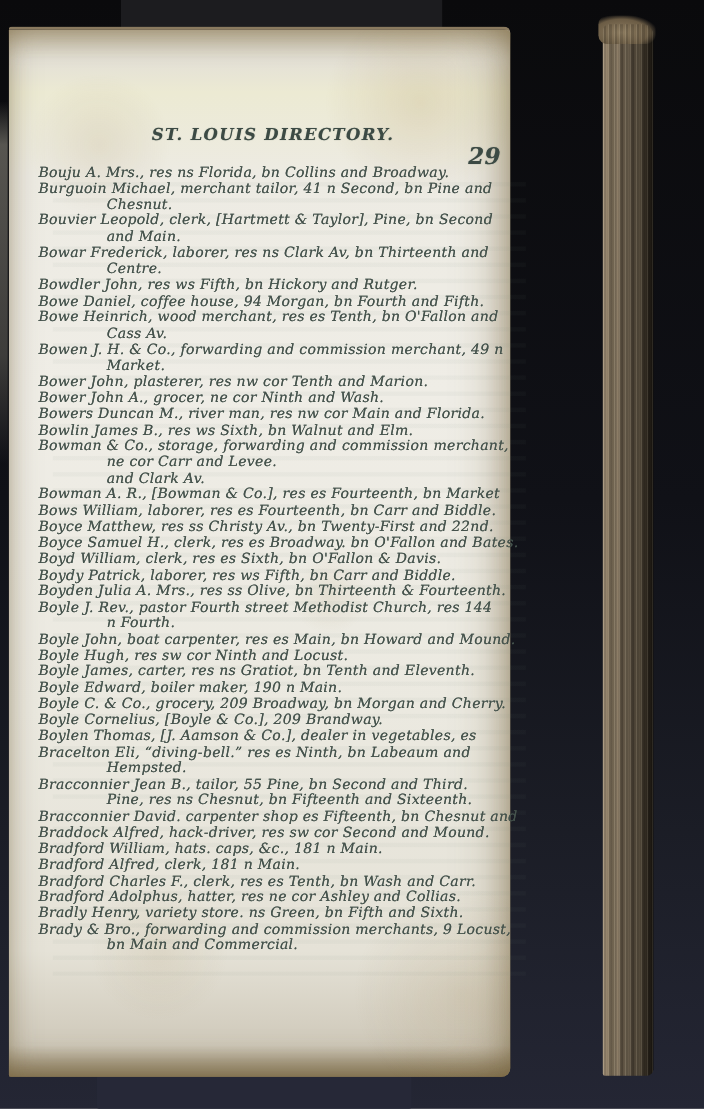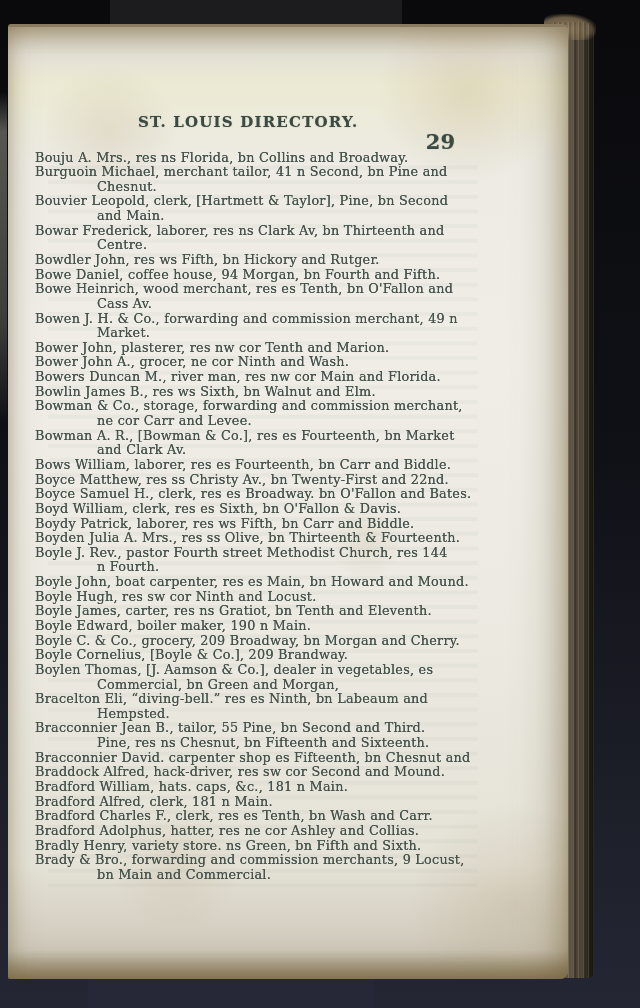--- a/index.html
+++ b/index.html
@@ -15,29 +15,30 @@
   .left-sliver{
     position:absolute;left:0;top:92px;width:7px;height:330px;
     background:linear-gradient(180deg,rgba(130,128,120,.0),rgba(150,146,134,.55) 12%,rgba(120,116,106,.45) 70%,rgba(90,88,80,0));
   }
   .bottom-step{
     position:absolute;left:88px;top:978px;width:286px;height:30px;
     background:#262837;border-radius:2px;
   }
   
   .page{
-    position:absolute;left:8px;top:24px;width:560px;height:952px;
+    position:absolute;left:8px;top:24px;width:456px;height:952px;
     background:linear-gradient(180deg,#cfc9b8 0%,#e4e1d6 3%,#ecead3  6%,#edebe3 14%,#efede6 35%,#ebe9e0 65%,#e5e2d7 88%,#cfc9ba 97%,#9a8d70 100%);
     border-top:3px solid #8a7a5f;
     border-radius:3px 6px 8px 2px;
     box-shadow:
       inset 0 16px 26px -12px rgba(125,104,62,.55),
       inset 0 -22px 30px -14px rgba(110,90,52,.55),
       inset 16px 0 34px -20px rgba(120,105,70,.38),
       inset -26px 0 44px -20px rgba(115,96,58,.55);
+    font-style: italic;
   }
   .stains{
     position:absolute;inset:0;pointer-events:none;border-radius:inherit;
     background:
       radial-gradient(circle at 82% 7%, rgba(160,125,60,.16), rgba(160,125,60,0) 9%),
       radial-gradient(circle at 18% 11%, rgba(150,120,65,.12), rgba(150,120,65,0) 7%),
       radial-gradient(circle at 64% 54%, rgba(150,125,70,.10), rgba(150,125,70,0) 6%),
       radial-gradient(circle at 30% 88%, rgba(150,120,60,.10), rgba(150,120,60,0) 7%),
       radial-gradient(circle at 90% 92%, rgba(140,110,55,.14), rgba(140,110,55,0) 10%);
   }
@@ -149,22 +150,22 @@
           <div class="line">Bowers Duncan M., river man, res nw cor Main and Florida.</div>
         </div>
         <div class="entry">
           <div class="line">Bowlin James B., res ws Sixth, bn Walnut and Elm.</div>
         </div>
         <div class="entry">
           <div class="line">Bowman &amp; Co., storage, forwarding and commission merchant,</div>
           <div class="line cont">ne cor Carr and Levee.</div>
         </div>
         <div class="entry">
+          <div class="line cont">and Clark Av.</div>
           <div class="line">Bowman A. R., [Bowman &amp; Co.], res es Fourteenth, bn Market</div>
-          <div class="line cont">and Clark Av.</div>
         </div>
         <div class="entry">
           <div class="line">Bows William, laborer, res es Fourteenth, bn Carr and Biddle.</div>
         </div>
         <div class="entry">
           <div class="line">Boyce Matthew, res ss Christy Av., bn Twenty-First and 22nd.</div>
         </div>
         <div class="entry">
           <div class="line">Boyce Samuel H., clerk, res es Broadway. bn O'Fallon and Bates.</div>
         </div>
@@ -194,21 +195,20 @@
           <div class="line">Boyle Edward, boiler maker, 190 n Main.</div>
         </div>
         <div class="entry">
           <div class="line">Boyle C. &amp; Co., grocery, 209 Broadway, bn Morgan and Cherry.</div>
         </div>
         <div class="entry">
           <div class="line">Boyle Cornelius, [Boyle &amp; Co.], 209 Brandway.</div>
         </div>
         <div class="entry">
           <div class="line">Boylen Thomas, [J. Aamson &amp; Co.], dealer in vegetables, es</div>
-          <div class="line cont">Commercial, bn Green and Morgan,</div>
         </div>
         <div class="entry">
           <div class="line">Bracelton Eli, “diving-bell.” res es Ninth, bn Labeaum and</div>
           <div class="line cont">Hempsted.</div>
         </div>
         <div class="entry">
           <div class="line">Bracconnier Jean B., tailor, 55 Pine, bn Second and Third.</div>
         </div>
         <div class="entry">
           <div class="line cont">Pine, res ns Chesnut, bn Fifteenth and Sixteenth.</div>

